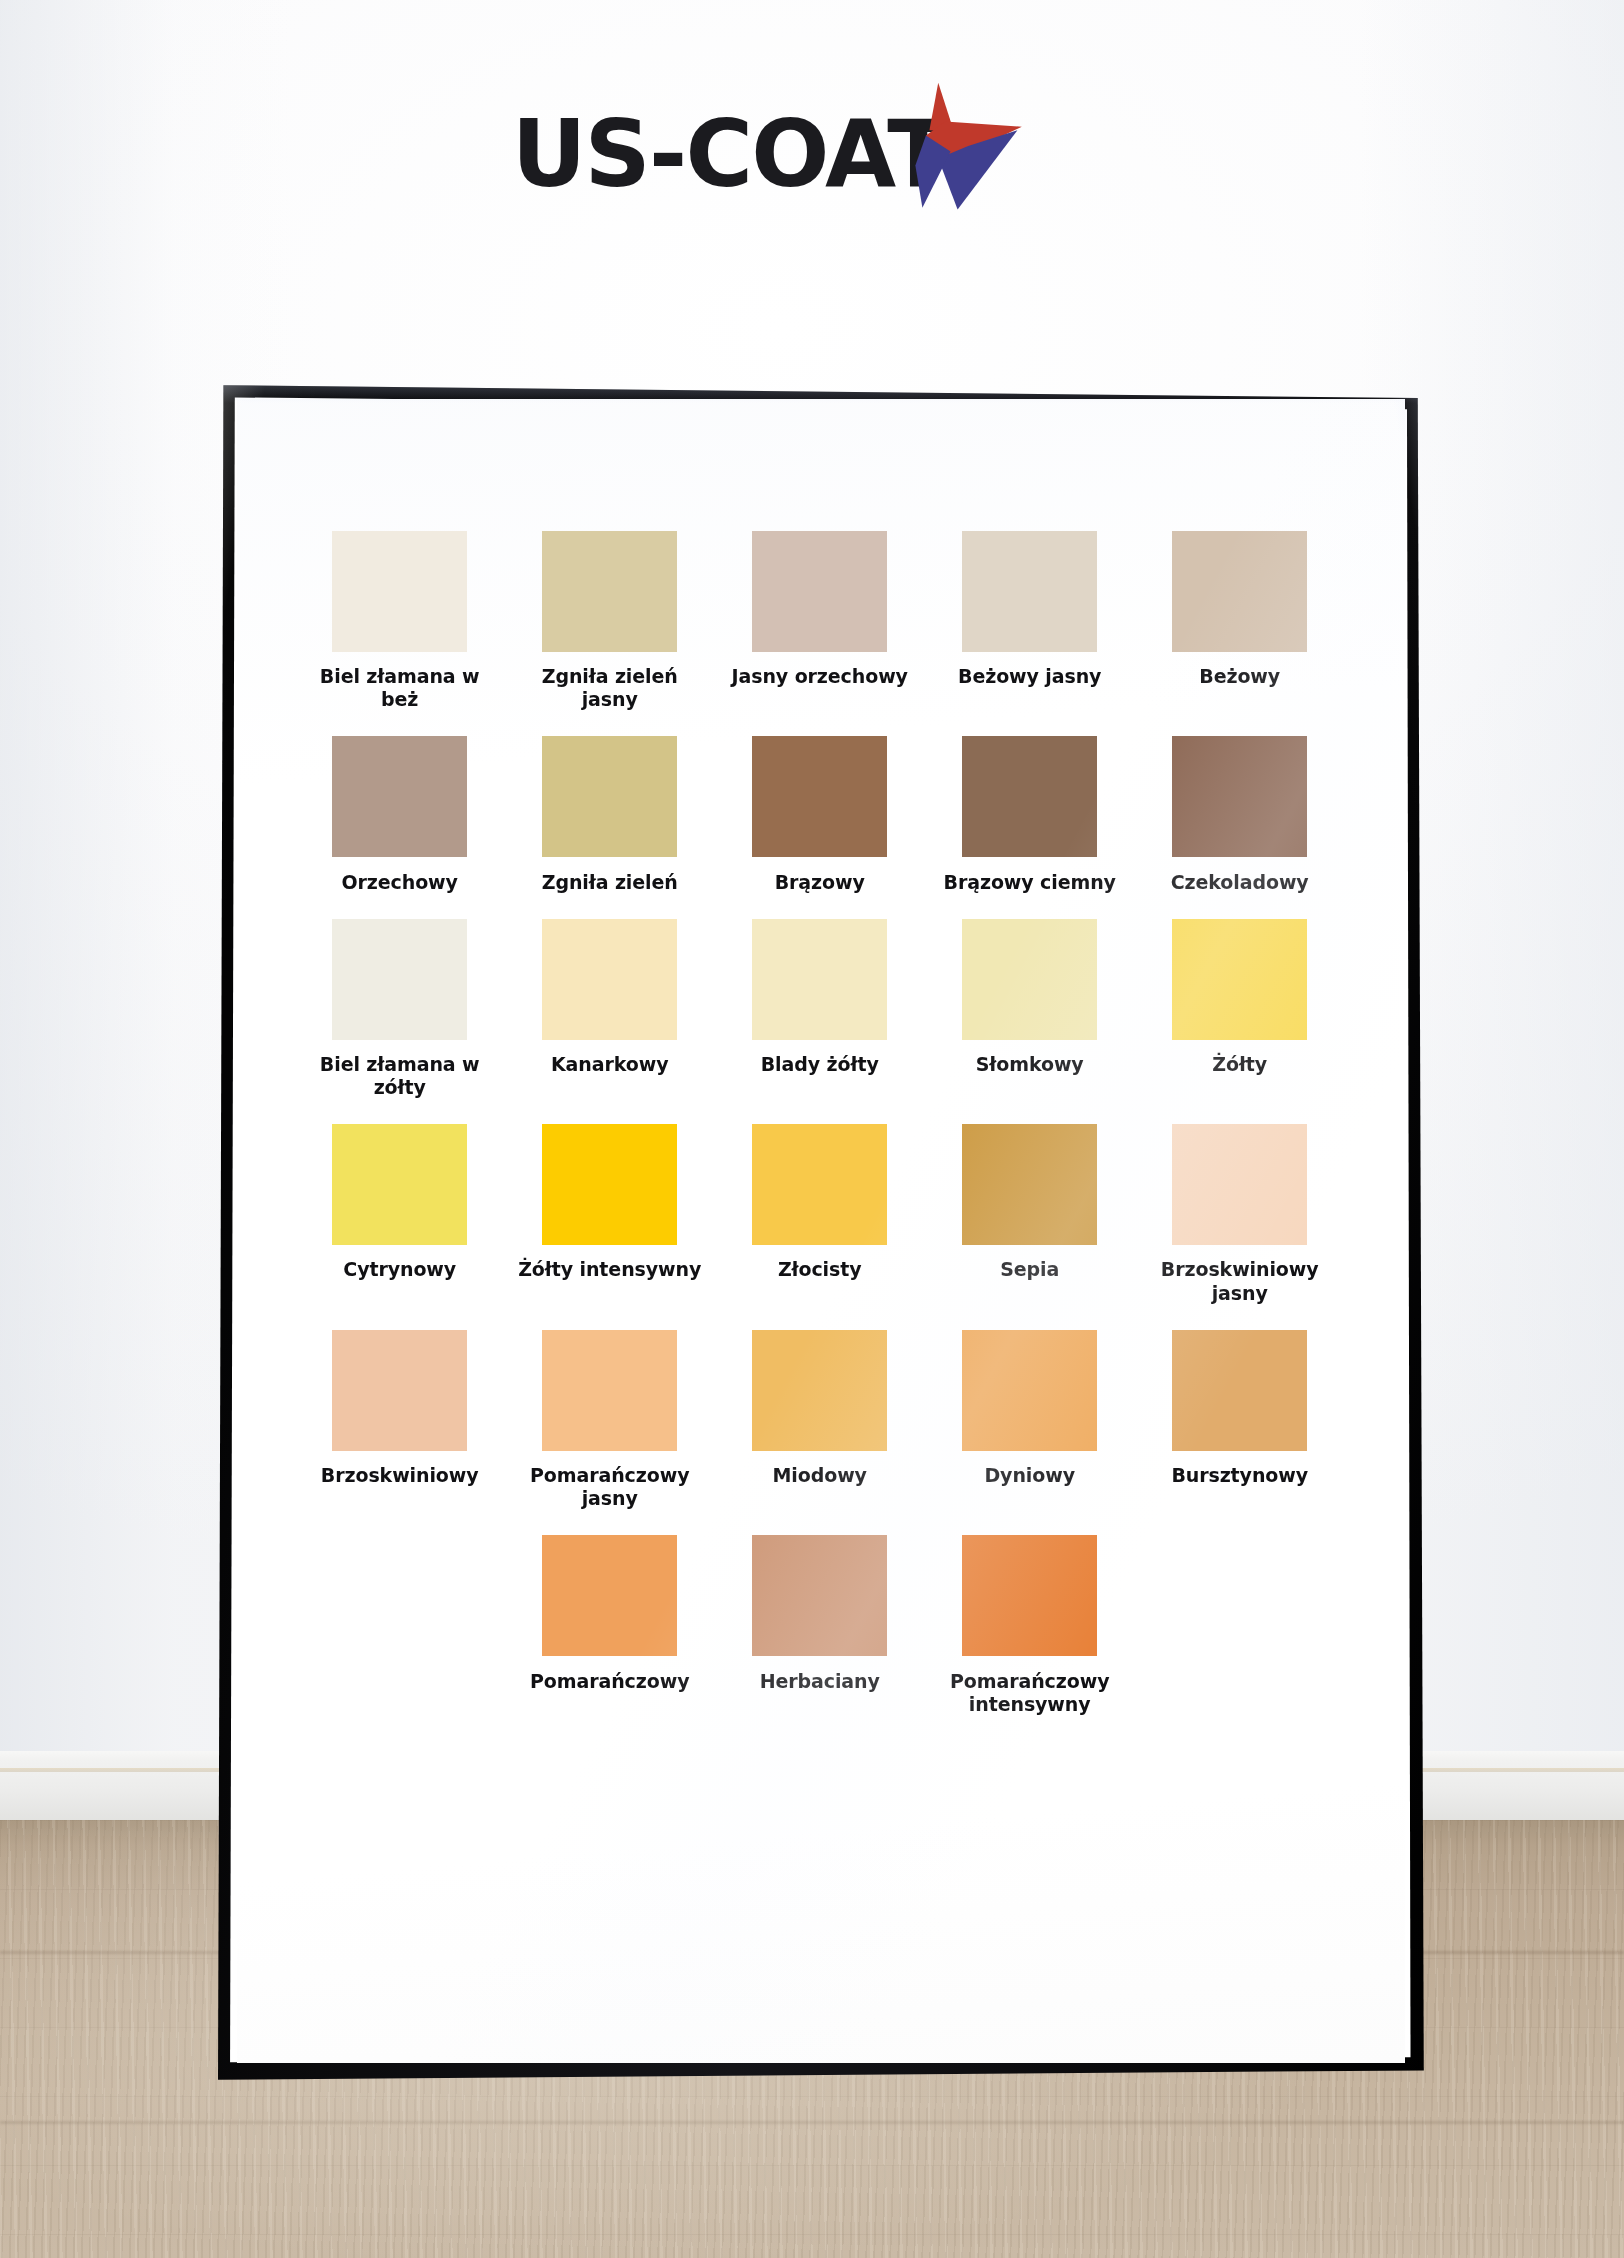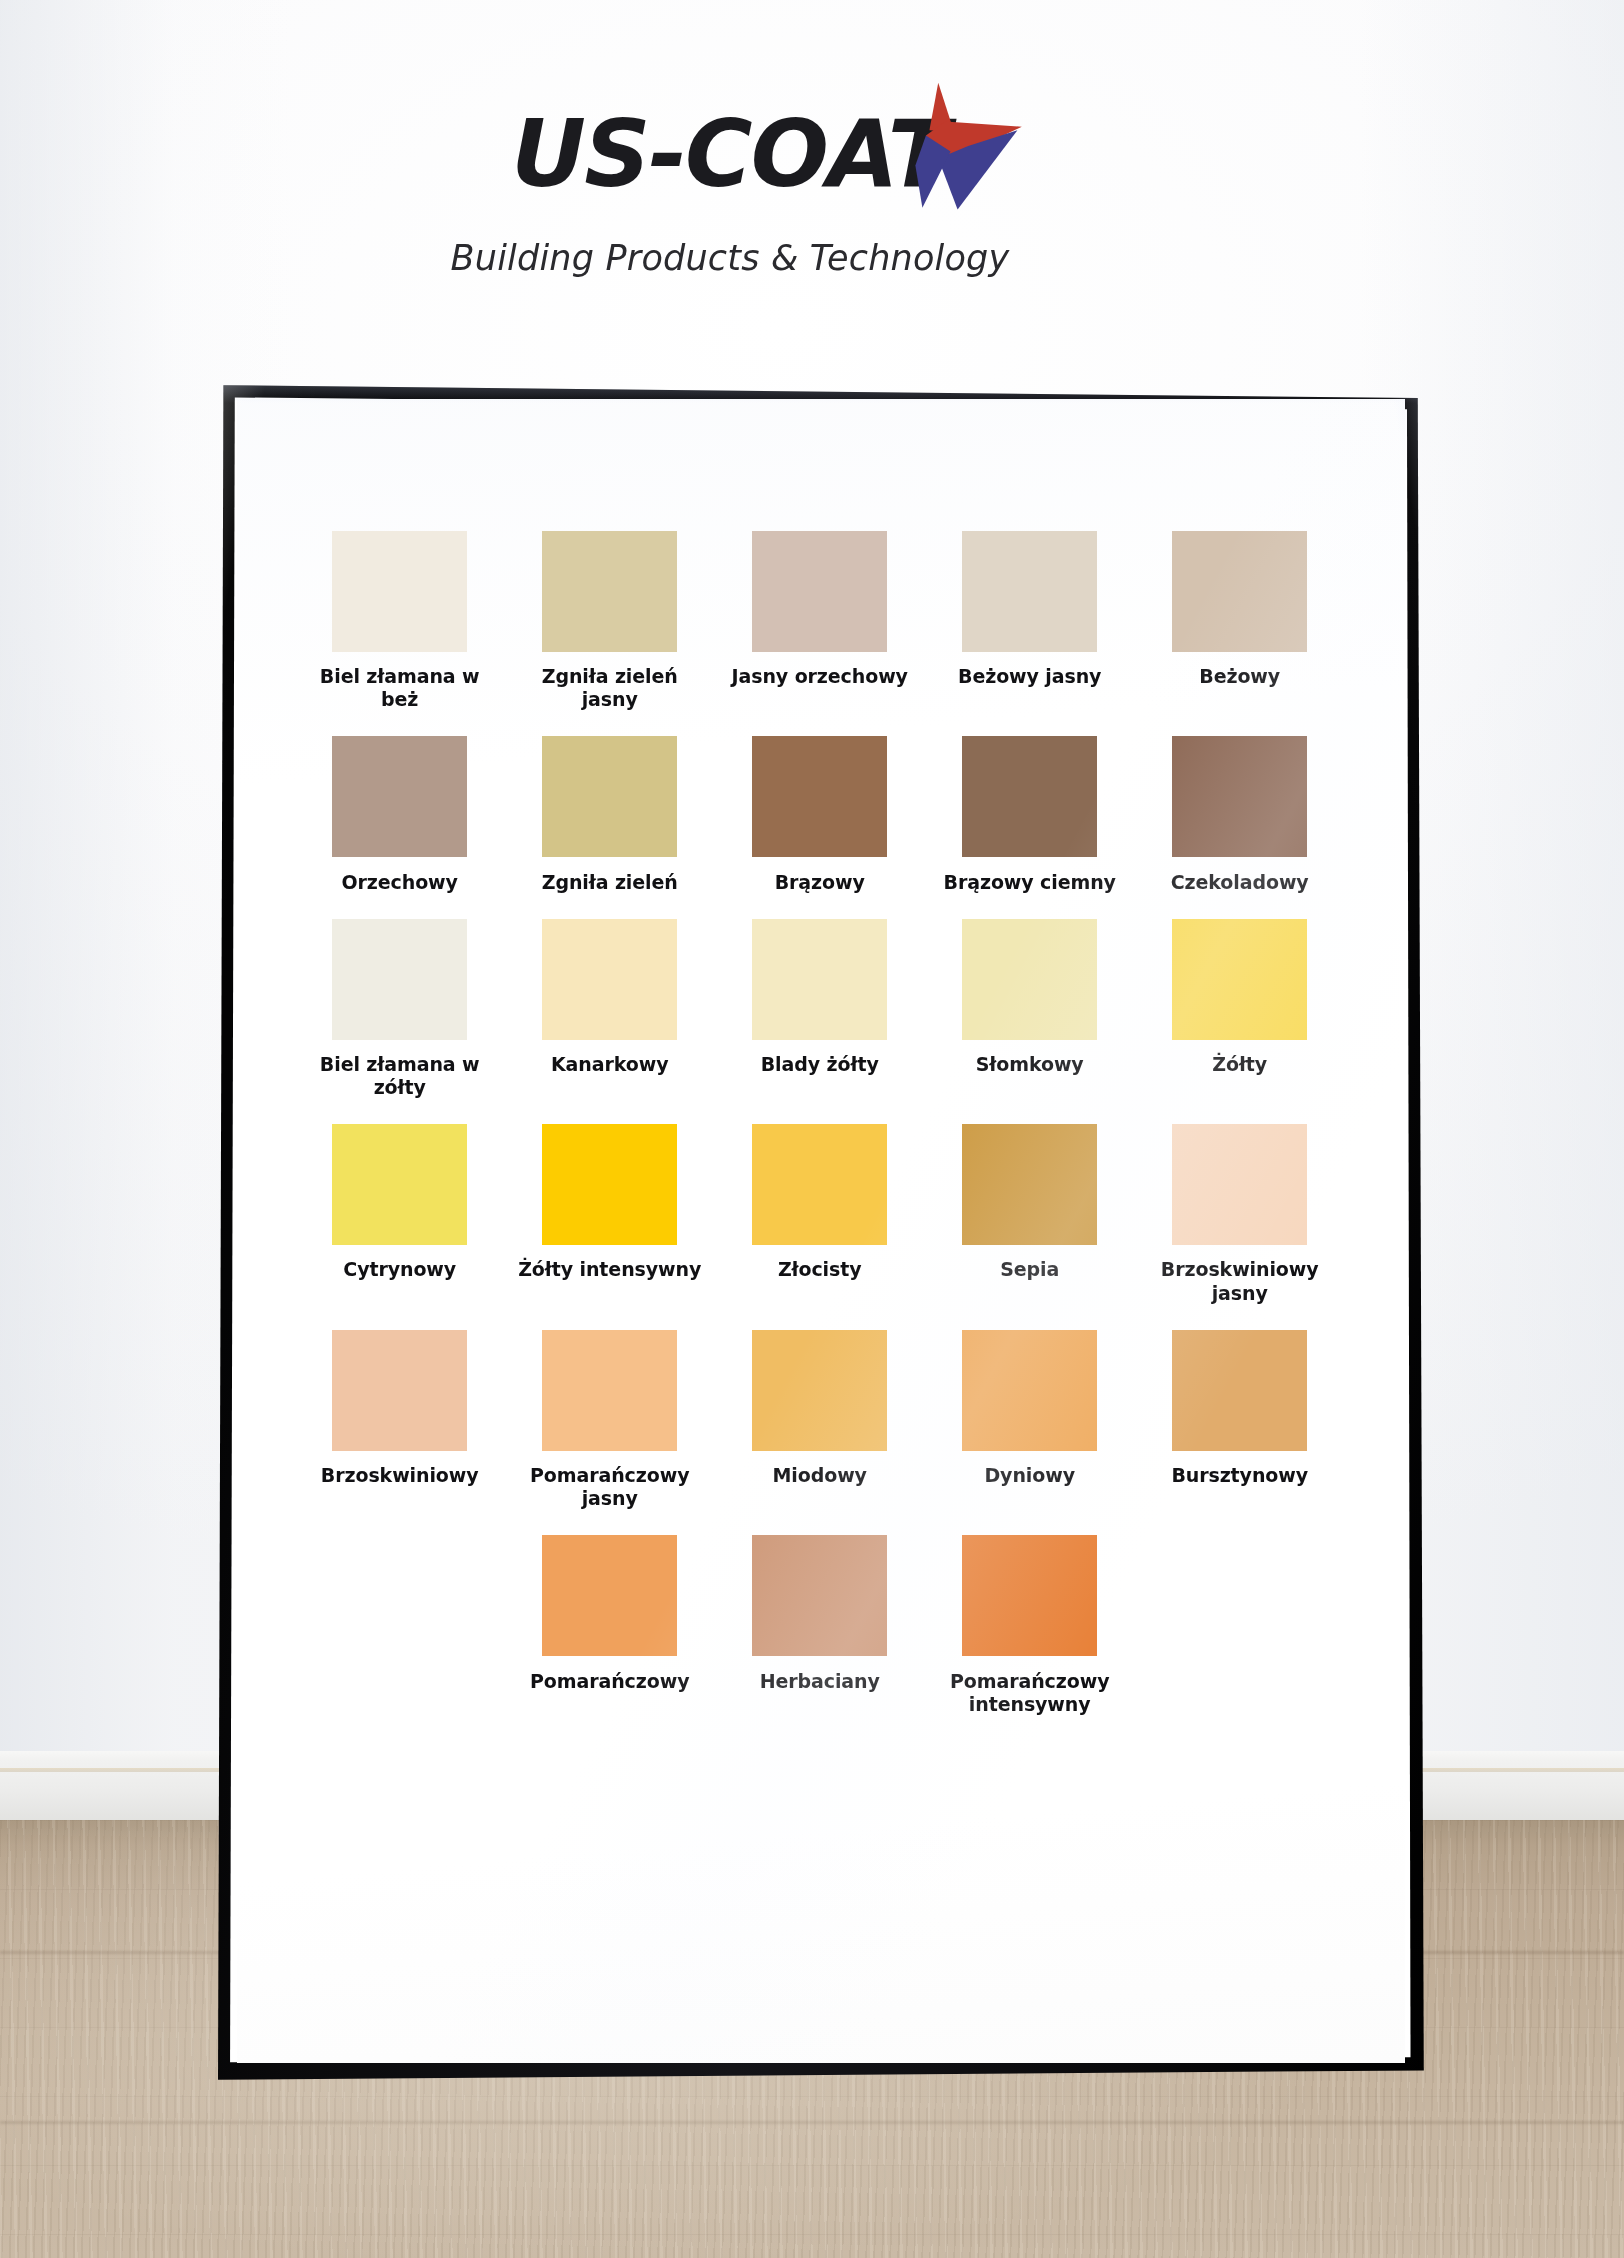--- a/index.html
+++ b/index.html
@@ -91,21 +91,20 @@
   }
 
   
   #logo-block {
     position: absolute;
     left: 0;
     top: 106px;
     width: 1460px;
     text-align: center;
     z-index: 6;
-    font-style: italic;
   }
   .logo-wordmark {
     position: relative;
     display: inline-block;
     height: 97px;
     width: 670px;
   }
   .logo-text {
     position: absolute;
     left: 0; top: 0;
@@ -262,21 +261,20 @@
 <div id="logo-block">
   <div class="logo-wordmark">
     <div class="logo-text">US-COAT</div>
     <svg class="logo-star" viewBox="0 0 215 150">
       <polygon points="118,2 136,58 108,56" fill="#C0392B"></polygon>
       <polygon points="126,46 213,52 120,96 104,62" fill="#C0392B"></polygon>
       <polygon points="208,56 140,146 118,88 152,74" fill="#3F3F8F"></polygon>
       <polygon points="104,62 132,80 100,144 92,96" fill="#3F3F8F"></polygon>
     </svg>
   </div>
-  <div class="logo-tagline">Building Products &amp; Technology</div>
 </div>
 
 <div id="frame-shadow"></div>
 <div id="frame-wrap">
   <div id="frame">
     <div id="frame-inner-bevel"></div>
   </div>
   <div id="poster">
     <div id="poster-tint"></div>
     <div id="swatch-grid">

